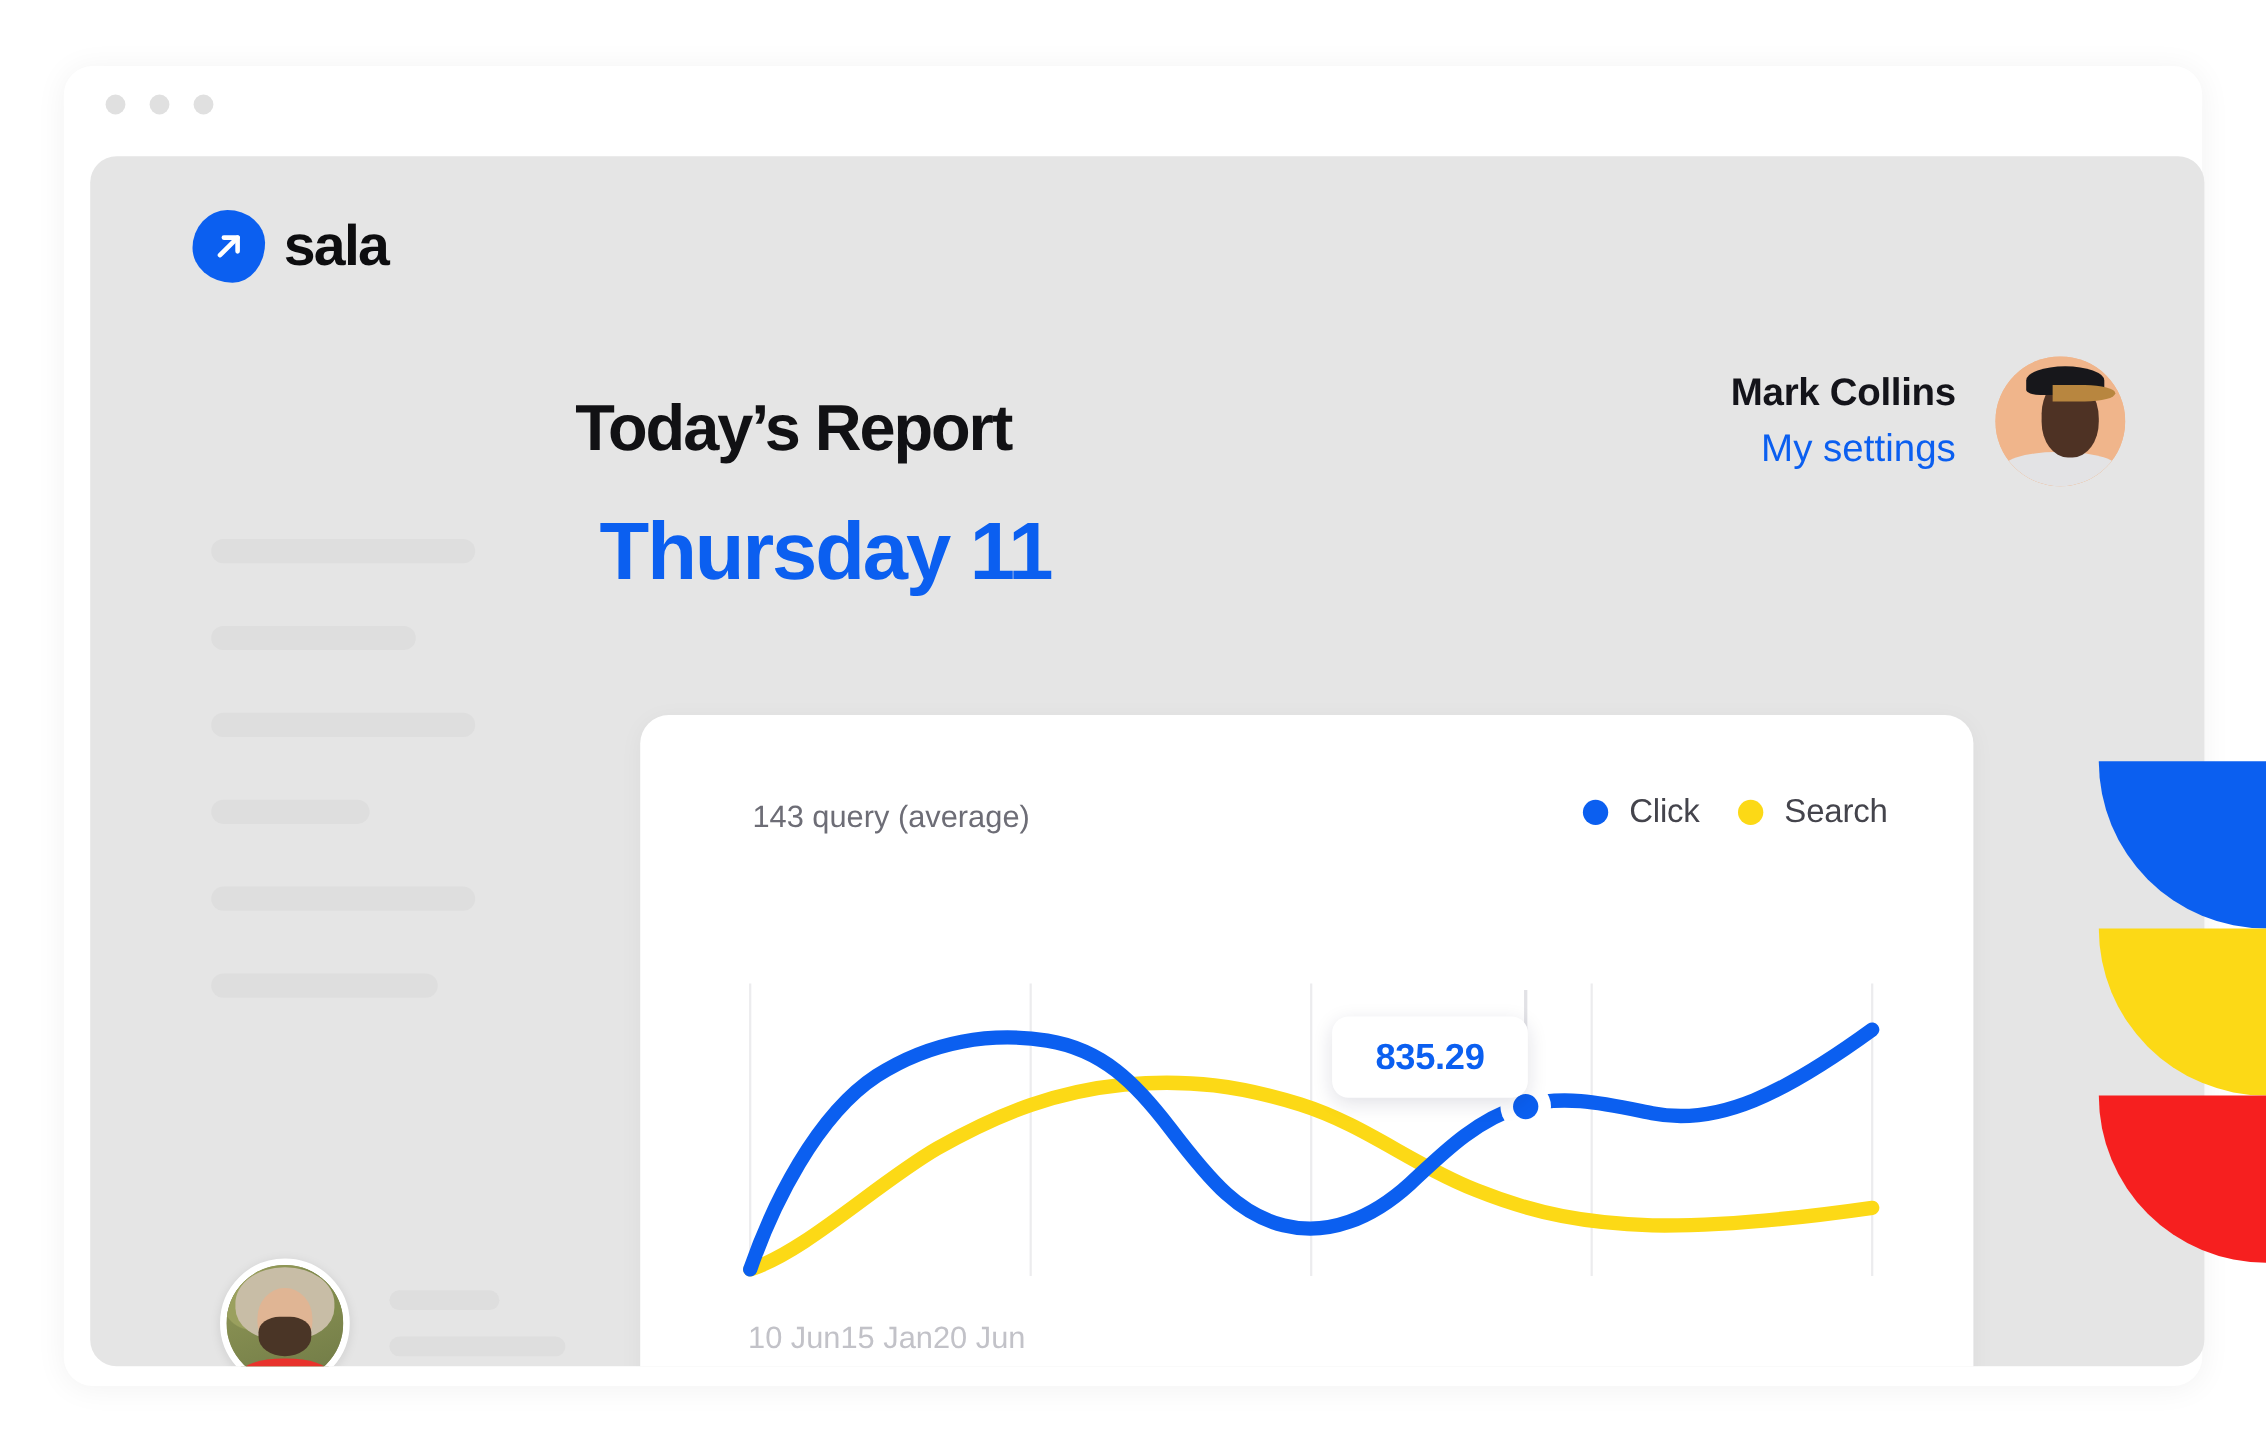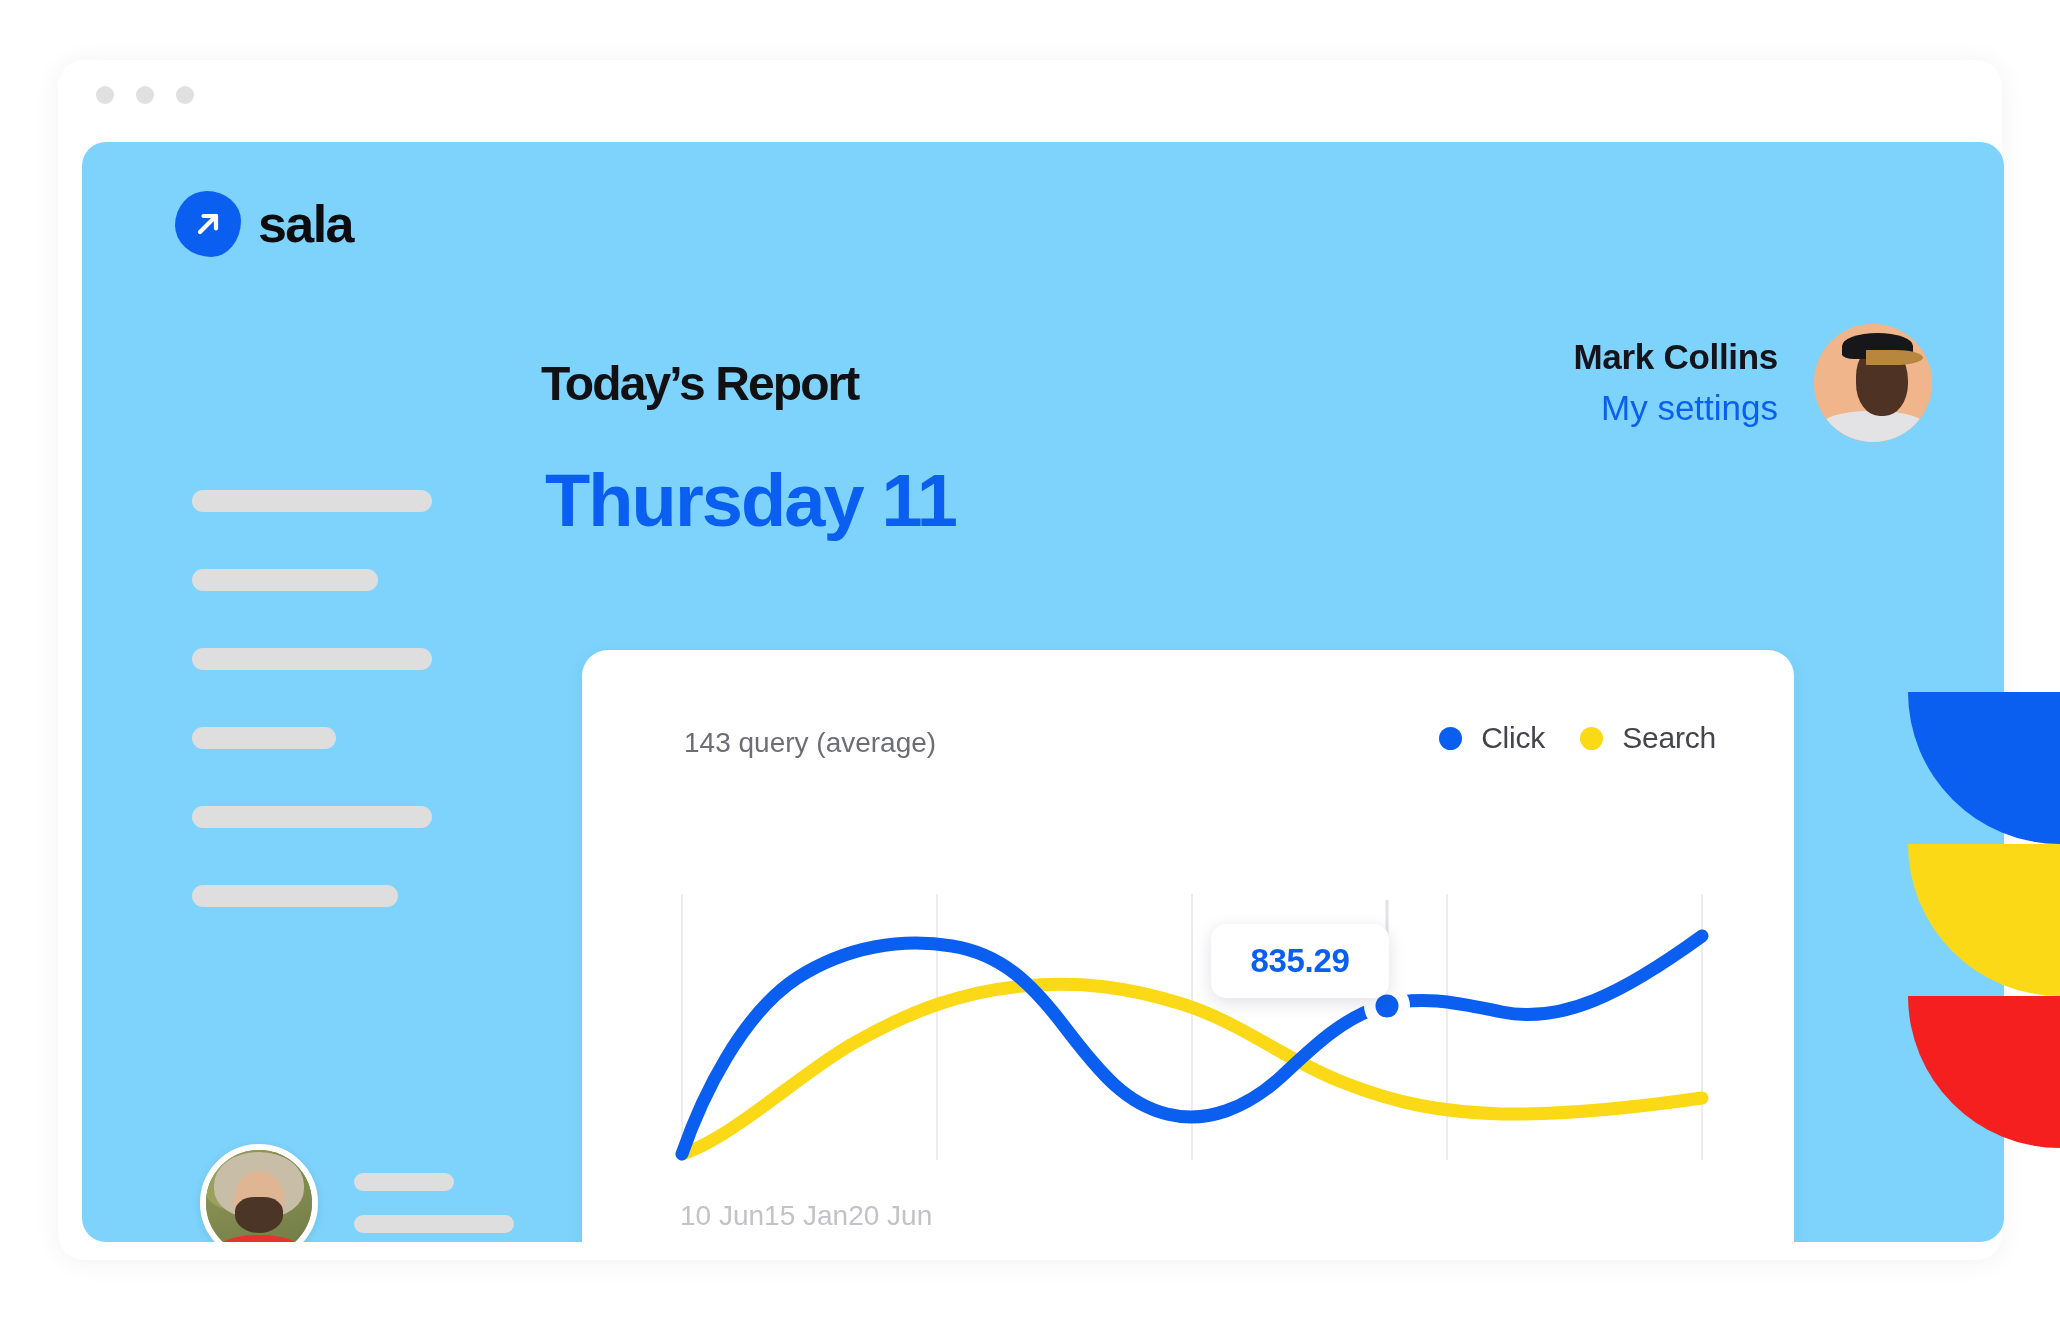--- a/index.html
+++ b/index.html
@@ -34,21 +34,21 @@
   }
   .win-dot.d1 { left: 38px; }
   .win-dot.d2 { left: 78px; }
   .win-dot.d3 { left: 118px; }
 
   
   #app-panel {
     position: absolute;
     left: 24px; top: 82px;
     width: 1922px; height: 1100px;
-    background: #7dd3fc;
+    background: #e5e5e5;
     border-top-left-radius: 24px;
     border-top-right-radius: 24px;
     border-bottom-left-radius: 24px;
     border-bottom-right-radius: 24px;
     overflow: hidden;
     text-decoration: underline;
   }
 
   
   #sidebar {
@@ -140,22 +140,22 @@
   #sidebar-user-lines { display:flex; flex-direction:column; gap:24px; }
   .user-skel {
     height: 18px;
     border-radius: 9px;
     background: #dedede;
   }
 
   
   #page-title {
     position: absolute;
-    left: 459px; top: 218px;
-    font-size: 48px;
+    left: 441px; top: 218px;
+    font-size: 59px;
     font-weight: 700;
     letter-spacing: -1.9px;
     color: #111114;
     line-height: 1;
   }
   #page-subtitle {
     position: absolute;
     left: 463px; top: 322px;
     font-size: 74px;
     font-weight: 700;

